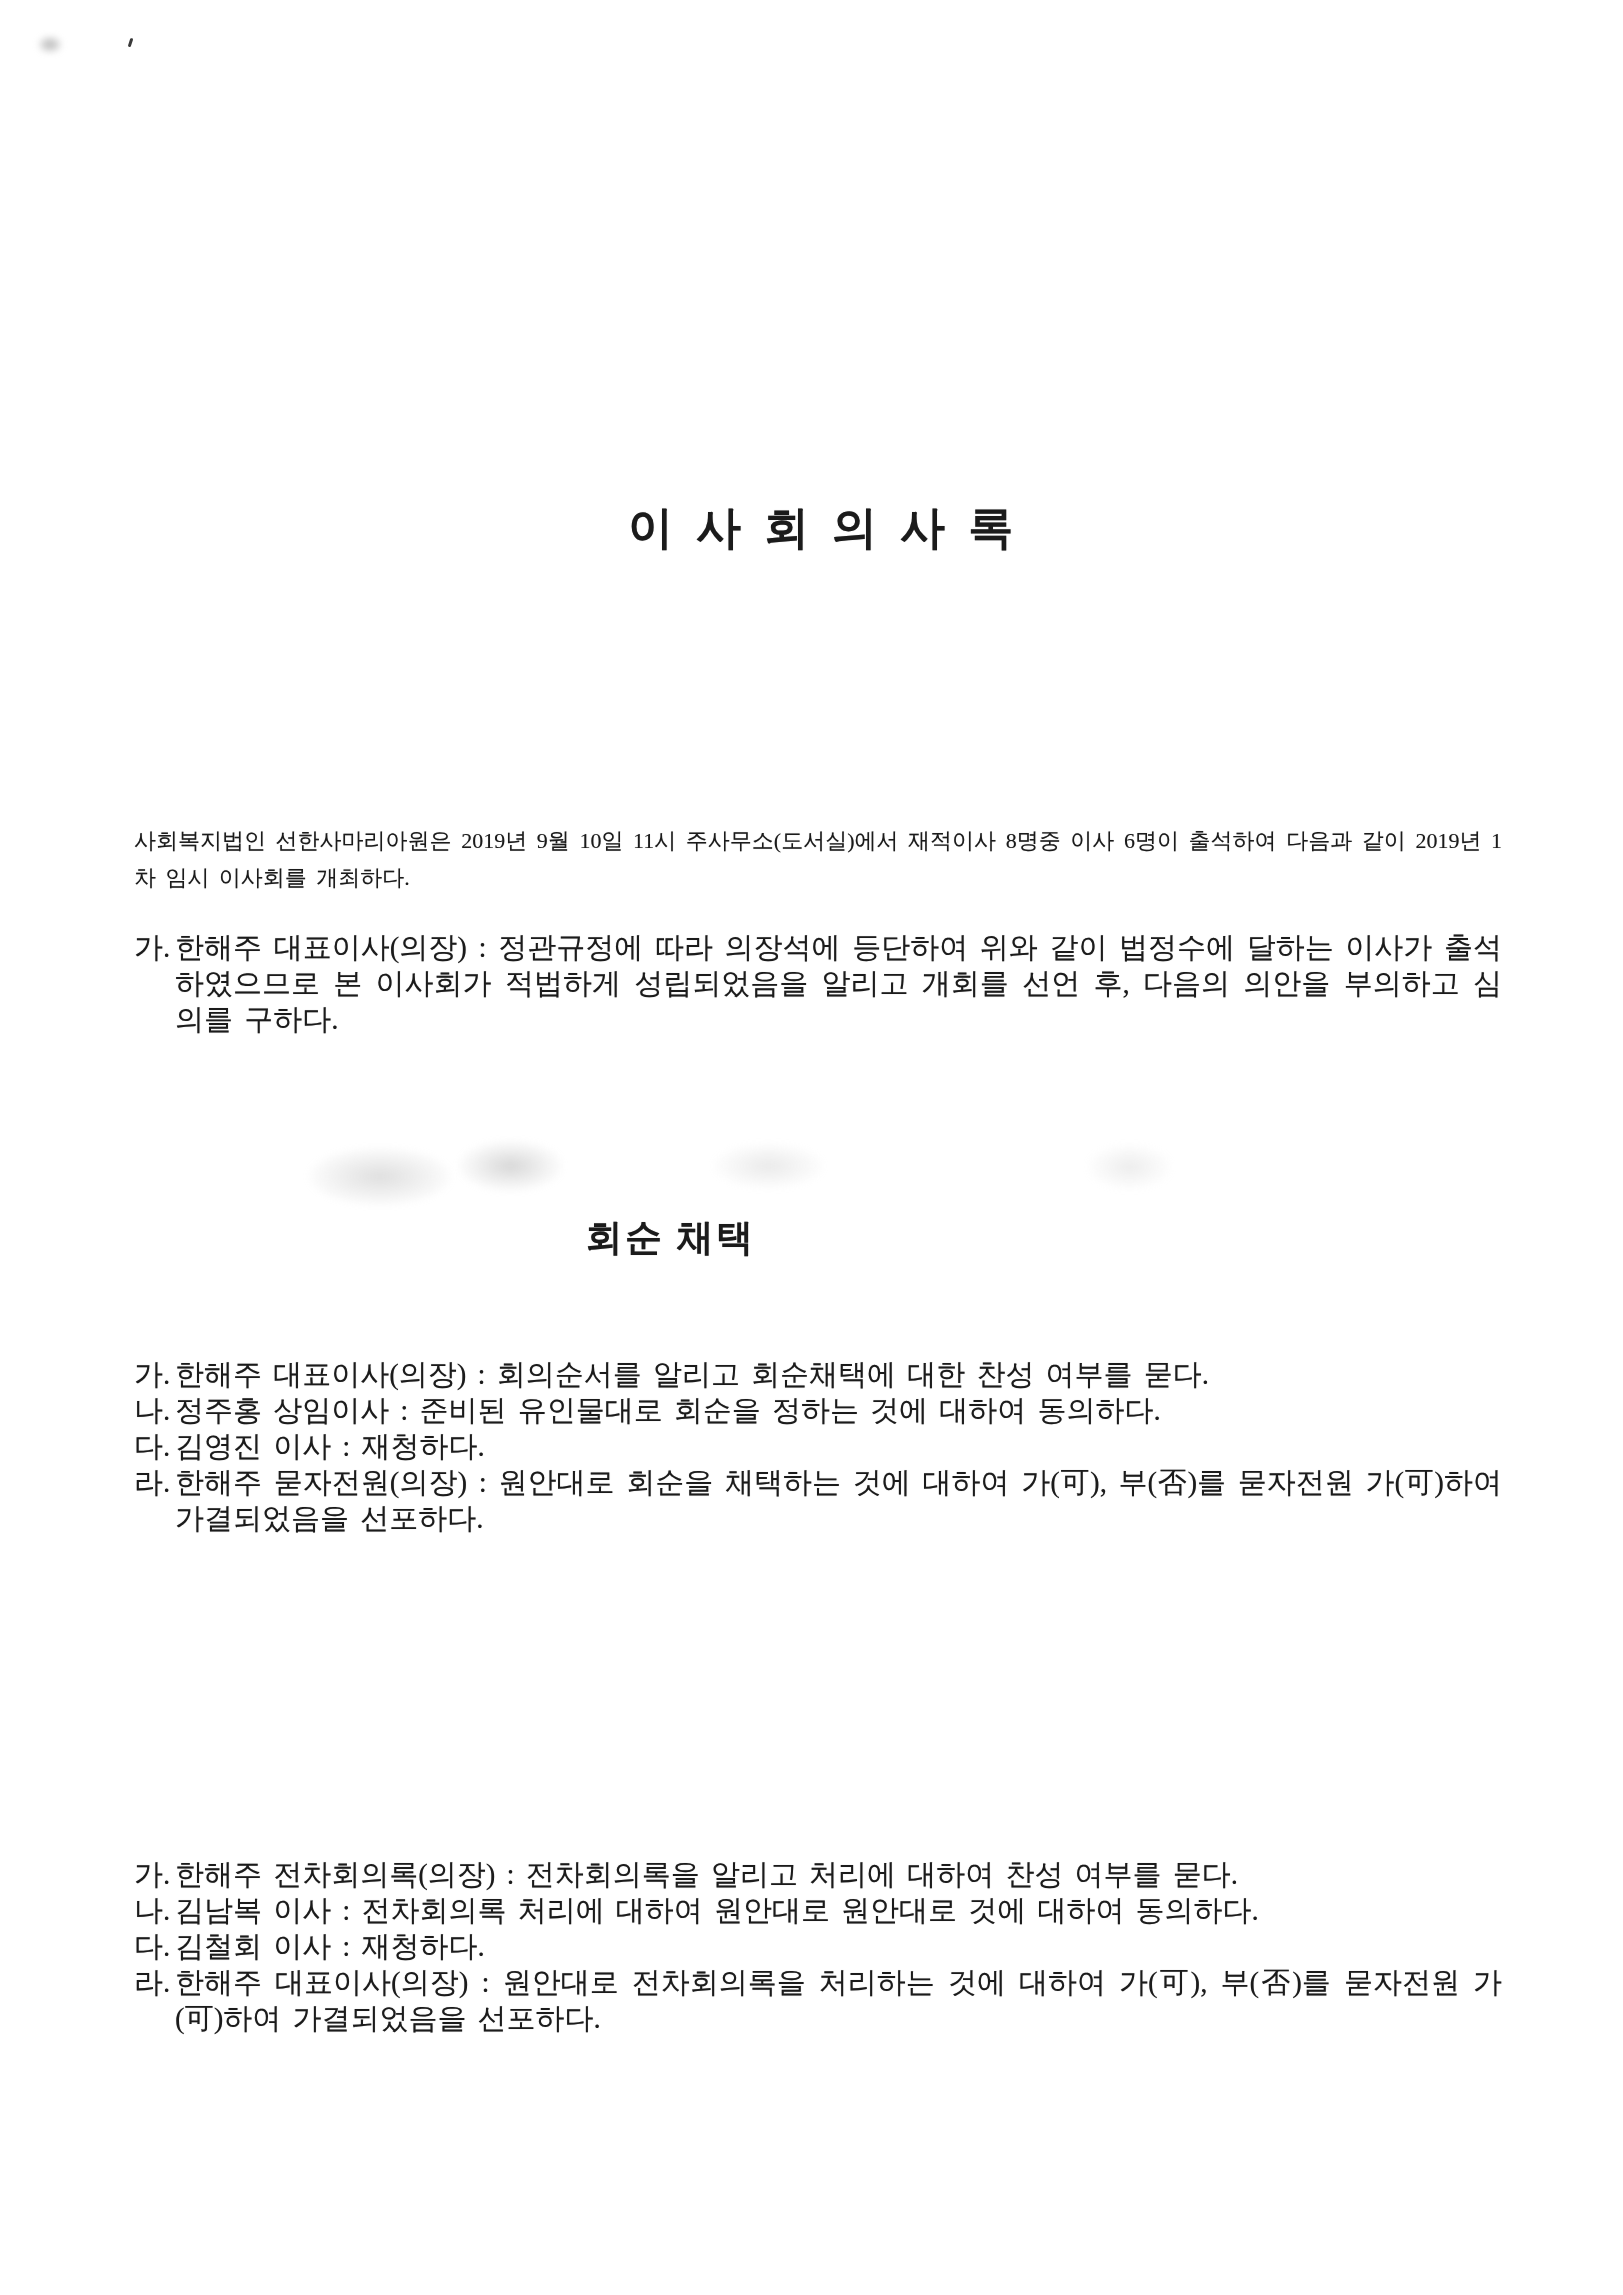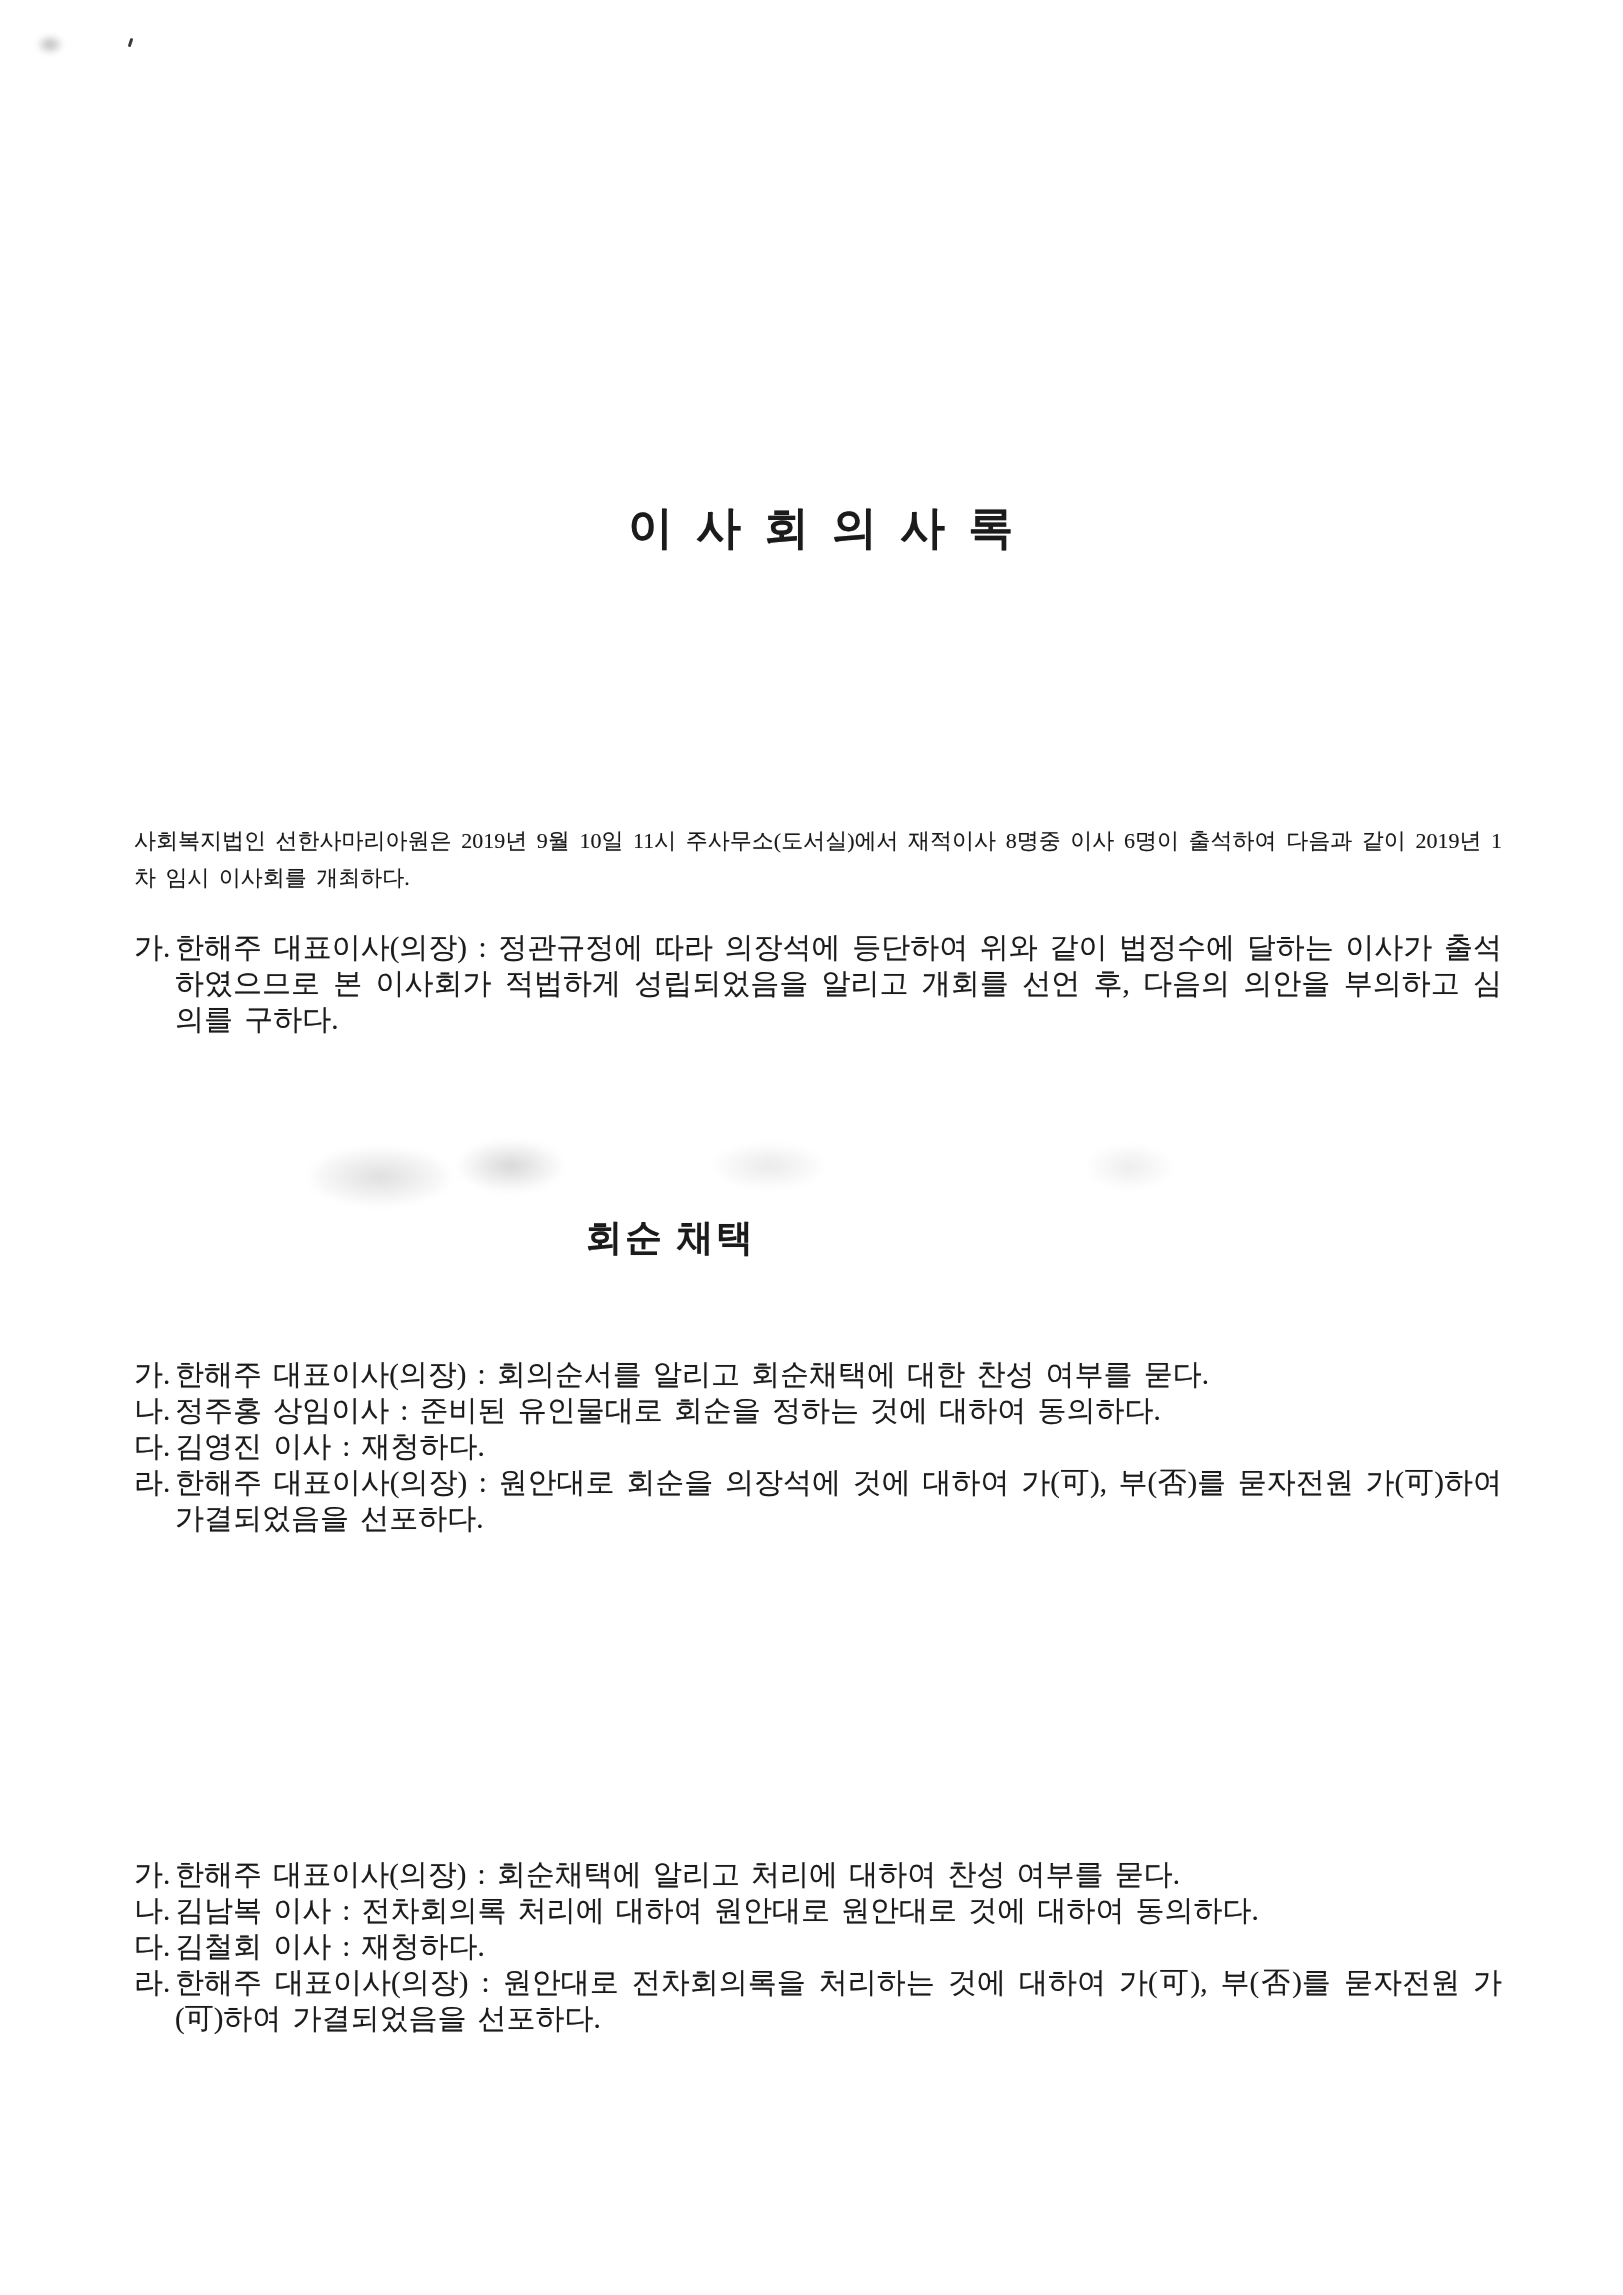--- a/index.html
+++ b/index.html
@@ -149,29 +149,29 @@
     <div class="list-item">
       <span class="marker ink">나.</span>
       <span class="item-text ink">정주홍 상임이사 : 준비된 유인물대로 회순을 정하는 것에 대하여 동의하다.</span>
     </div>
     <div class="list-item">
       <span class="marker ink">다.</span>
       <span class="item-text ink">김영진 이사 : 재청하다.</span>
     </div>
     <div class="list-item">
       <span class="marker ink">라.</span>
-      <span class="item-text ink">한해주 대표이사(의장) : 원안대로 회순을 의장석에 것에 대하여 가(可), 부(否)를 묻자전원 가(可)하여 가결되었음을 선포하다.</span>
+      <span class="item-text ink">한해주 묻자전원(의장) : 원안대로 회순을 채택하는 것에 대하여 가(可), 부(否)를 묻자전원 가(可)하여 가결되었음을 선포하다.</span>
     </div>
   </div>
 
 
   <div class="item-list minutes-list">
     <div class="list-item">
       <span class="marker ink">가.</span>
-      <span class="item-text ink">한해주 대표이사(의장) : 회순채택에 알리고 처리에 대하여 찬성 여부를 묻다.</span>
+      <span class="item-text ink">한해주 전차회의록(의장) : 전차회의록을 알리고 처리에 대하여 찬성 여부를 묻다.</span>
     </div>
     <div class="list-item">
       <span class="marker ink">나.</span>
       <span class="item-text ink">김남복 이사 : 전차회의록 처리에 대하여 원안대로 원안대로 것에 대하여 동의하다.</span>
     </div>
     <div class="list-item">
       <span class="marker ink">다.</span>
       <span class="item-text ink">김철회 이사 : 재청하다.</span>
     </div>
     <div class="list-item">

